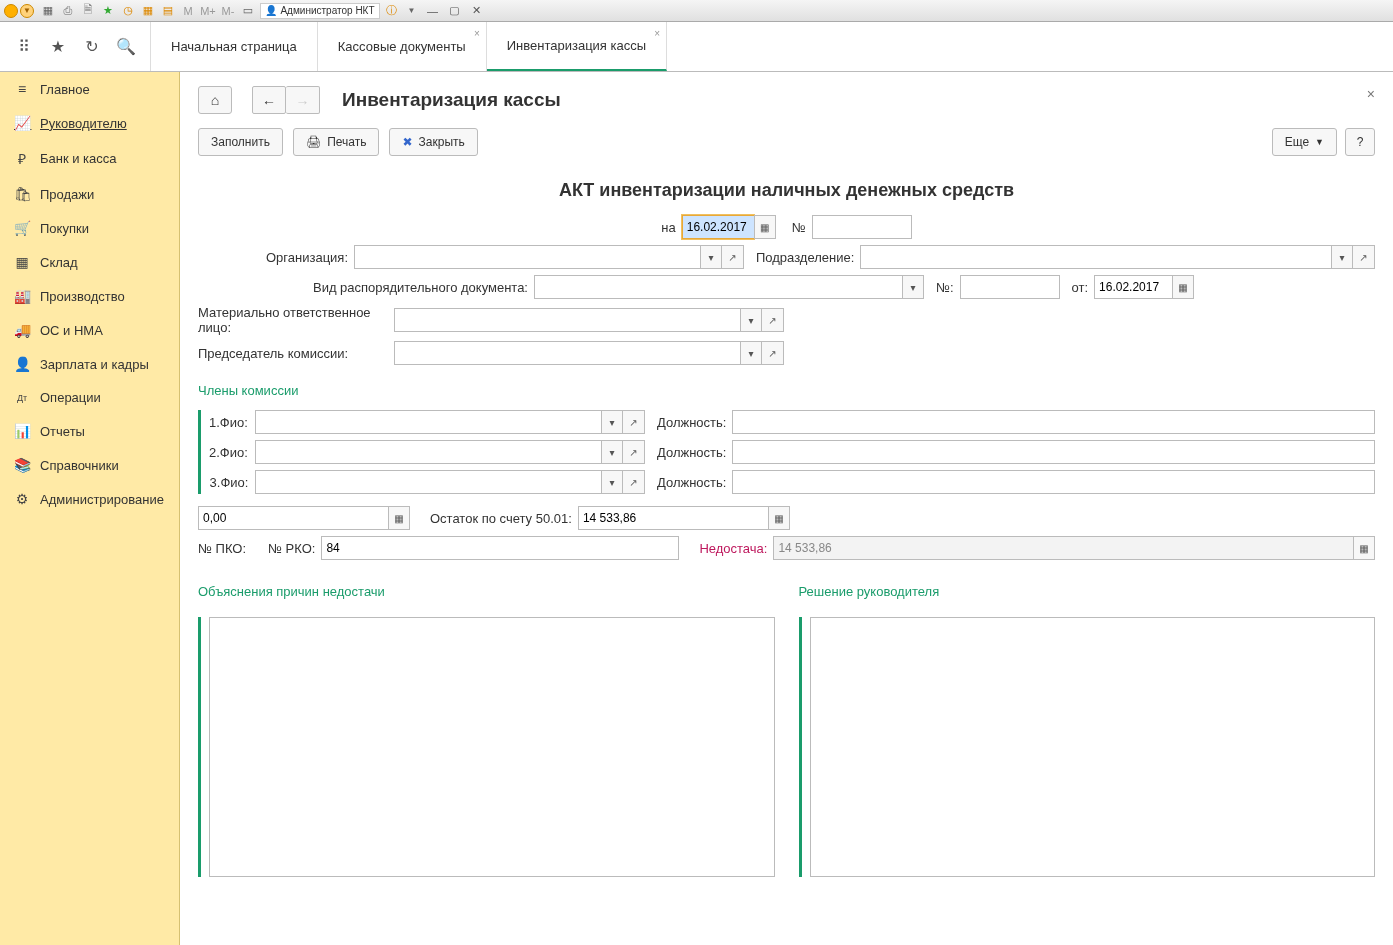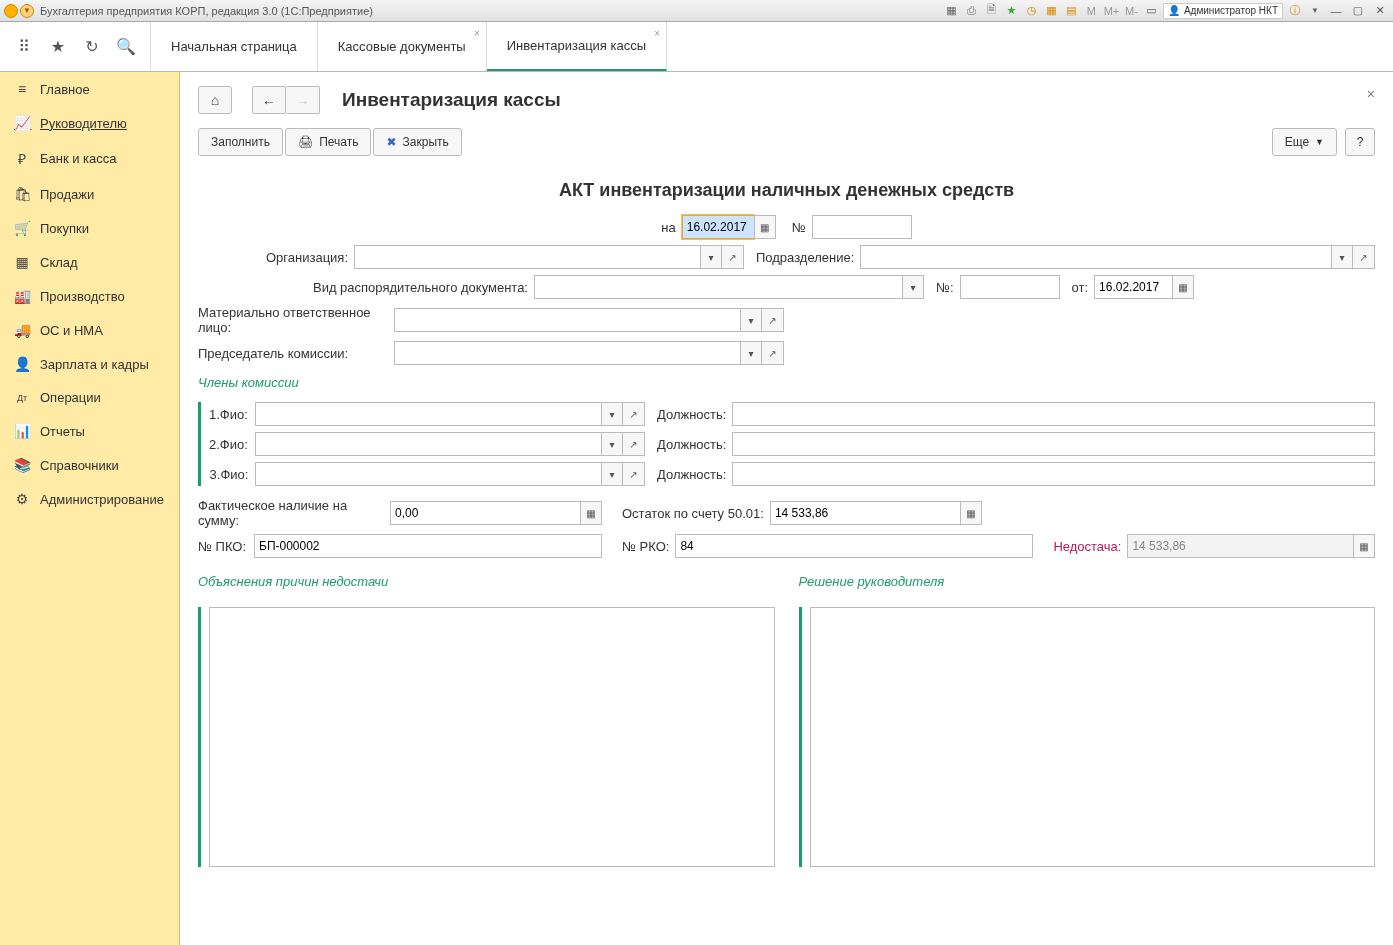--- a/index.html
+++ b/index.html
@@ -32,56 +32,55 @@
 .content { flex:1; background:#fff; display:flex; flex-direction:column; padding:0; position:relative; }
 
 .content-header { display:flex; align-items:center; padding:14px 18px 10px; gap:10px; }
 .navbtn-group { display:flex; }
 .navbtn { width:34px; height:28px; border:1px solid #bbb; background:#f7f7f7; display:flex;align-items:center;justify-content:center; border-radius:2px; font-size:14px; cursor:pointer; }
 .navbtn + .navbtn { border-left:none; }
 .home-btn { width:34px; height:28px; border:1px solid #bbb; background:#f7f7f7; border-radius:3px; display:flex;align-items:center;justify-content:center; font-size:14px; cursor:pointer; margin-right:10px; }
 .page-title { font-size:19px; font-weight:bold; margin-left:12px; }
 .close-x { position:absolute; top:14px; right:18px; font-size:14px; color:#777; cursor:pointer; }
 
-.toolbar { display:flex; padding:4px 18px 14px; gap:2px; align-items:flex-end; }
+.toolbar { display:flex; padding:4px 18px 14px; gap:10px; align-items:flex-end; }
 .btn { height:28px; padding:0 12px; border:1px solid #bbb; border-radius:3px; background:#f7f7f7; display:flex; align-items:center; gap:6px; font-size:12px; cursor:pointer; }
 .btn .bico { font-size:12px; }
 .toolbar-right { margin-left:auto; display:flex; gap:8px; }
 
 .form-area { padding:0 18px; overflow:auto; flex:1; }
 .form-title { text-align:center; font-size:18px; font-weight:bold; margin:10px 0 14px; }
 
 .row { display:flex; align-items:center; margin-bottom:6px; gap:6px; font-size:13px; }
 .row.center { justify-content:center; }
 .lbl { text-align:right; }
 .input { height:24px; border:1px solid #bbb; background:#fff; padding:0 4px; font-size:12px; }
 .input.focus { border:1px solid #e8a838; outline:1px solid #f0c060; background:#cde4ff; }
 .inputgroup { display:flex; }
 .inputgroup .input { border-right:none; border-radius:0; }
 .inputgroup .ib { width:22px; height:24px; border:1px solid #bbb; background:#f7f7f7; display:flex;align-items:center;justify-content:center; font-size:10px; cursor:pointer; color:#555; }
 .inputgroup .ib + .ib { border-left:none; }
 
-.section-label { color:#1a9c6b; font-size:13px; margin:10px 0 6px;font-style:italic; }
+.section-label { color:#1a9c6b; font-size:13px; margin:18px 0 6px; }
 .green-bar { border-left:3px solid #1a9c6b; padding-left:8px;margin-top:12px; }
 
 .twocol { display:flex; gap:24px; }
 .twocol > div { flex:1; display:flex; flex-direction:column; }
 .textarea { flex:1; min-height:260px; border:1px solid #bbb; resize:none; font-size:12px; padding:4px; }
 
 .disabled-input { background:#f3f3f3; color:#888; }
 
 .num-right { }
 </style>
 </head>
 <body>
 
 <div class="titlebar">
   <div class="logo"></div>
   <div class="drop">▼</div>
-  <div class="title">Бухгалтерия предприятия КОРП, редакция 3.0  (1С:Предприятие)</div>
   <div class="tools">
     <div class="tool">▦</div>
     <div class="tool">⎙</div>
     <div class="tool">🗎</div>
     <div class="tool" style="color:#3a3">★</div>
     <div class="tool" style="color:#d80">◷</div>
     <div class="tool" style="color:#d80">▦</div>
     <div class="tool" style="color:#d80">▤</div>
     <div class="tool" style="color:#999">M</div>
     <div class="tool" style="color:#999">M+</div>
@@ -300,35 +299,33 @@
             <input class="input" style="flex: 1 1 0%;" value="">
             <div class="ib">▾</div>
             <div class="ib">↗</div>
           </div>
           <span class="lbl" style="margin-left:6px">Должность:</span>
           <input class="input" style="flex: 1 1 0%;" value="">
         </div>
       </div>
 
       <div class="row" style="margin-top:12px">
-        <span class="lbl" style="width:186px;text-align:left">Фактическое наличие на сумму:</span>
         <div class="inputgroup" style="width:212px">
           <input class="input num-right" style="flex: 1 1 0%;" value="0,00">
           <div class="ib">▦</div>
         </div>
         <span class="lbl" style="margin-left:14px">Остаток по счету 50.01:</span>
         <div class="inputgroup" style="width:212px">
           <input class="input num-right" style="flex: 1 1 0%;" value="14 533,86">
           <div class="ib">▦</div>
         </div>
       </div>
 
       <div class="row">
         <span class="lbl" style="width:50px;text-align:left">№ ПКО:</span>
-        <input class="input" style="width: 348px;" value="БП-000002">
         <span class="lbl" style="margin-left:14px">№ РКО:</span>
         <input class="input" style="width: 358px;" value="84">
         <span class="lbl" style="margin-left:14px;color:#be185d">Недостача:</span>
         <div class="inputgroup" style="flex:1">
           <input class="input num-right disabled-input" style="flex: 1 1 0%;" readonly="" value="14 533,86">
           <div class="ib disabled-input">▦</div>
         </div>
       </div>
 
       <div class="twocol" style="margin-top:6px;height:300px">

